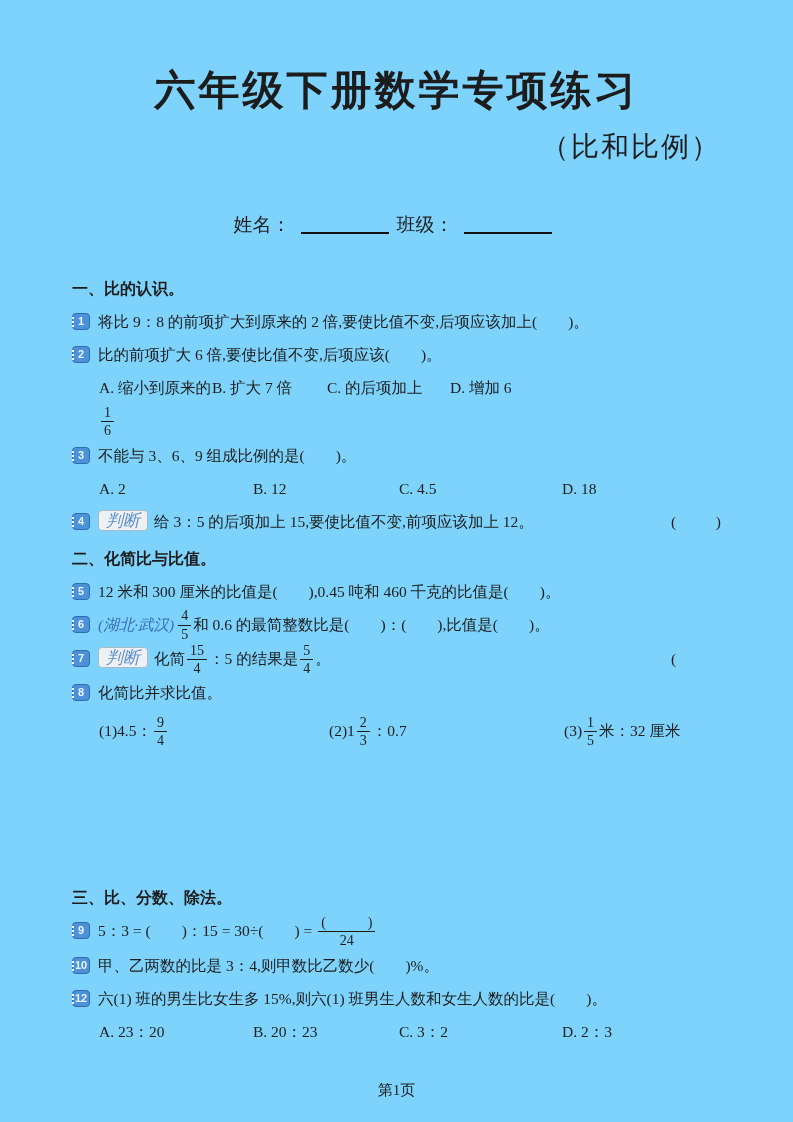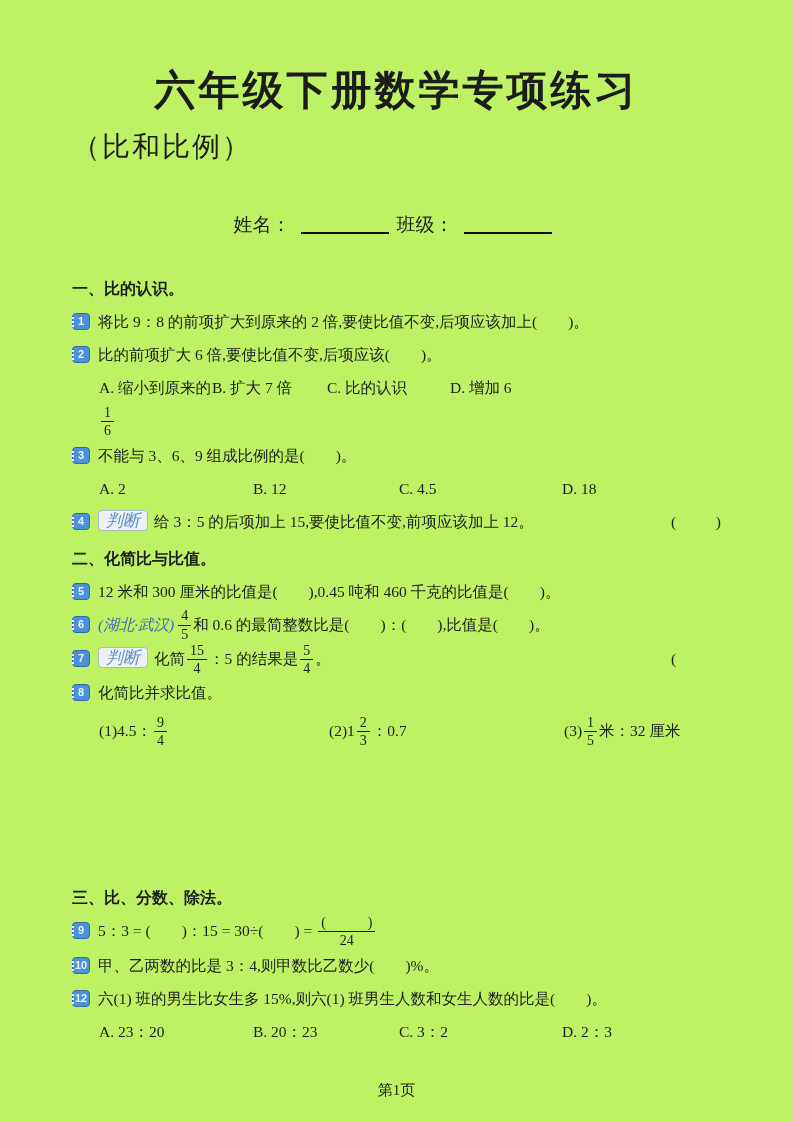--- a/index.html
+++ b/index.html
@@ -1,36 +1,36 @@
 <!DOCTYPE html>
 <html><head>
 <meta charset="utf-8">
 <style>
   html,body{margin:0;padding:0;background:#ffffff;}
   .page{
     position:relative;
     width:793px;height:1122px;
-    background:#bef264;
+    background:#7dd3fc;
     font-family:"Liberation Serif","DejaVu Serif",serif;
     color:#1c1c1c;
     overflow:hidden;
     box-sizing:border-box;
     padding:66px 72px 0 72px;
   }
   
   .title{
     text-align:center;
     font-size:41px;
     font-weight:600;
     letter-spacing:3px;
     line-height:1.2;
     margin:0;
   }
   .subtitle{
-    text-align:left;
+    text-align:right;
     font-size:28px;
     font-weight:400;
     letter-spacing:2px;
     margin:13px 0 0 0;
   }
   .name-row{
     margin-top:46px;
     text-align:center;
     font-size:19px;
     line-height:26px;
@@ -169,21 +169,21 @@
     <span class="qtext">将比 9：8 的前项扩大到原来的 2 倍,要使比值不变,后项应该加上(　　)。</span>
   </div>
 
   <div class="qrow">
     <span class="qnum">2</span>
     <span class="qtext">比的前项扩大 6 倍,要使比值不变,后项应该(　　)。</span>
   </div>
   <div class="optrow tight">
     <span class="opt1"><span>A. 缩小到原来的</span><span class="frac"><span class="fn">1</span><span class="fd">6</span></span></span>
     <span class="opt2">B. 扩大 7 倍</span>
-    <span class="opt3">C. 比的认识</span>
+    <span class="opt3">C. 的后项加上</span>
     <span class="opt4">D. 增加 6</span>
   </div>
 
   <div class="qrow">
     <span class="qnum">3</span>
     <span class="qtext">不能与 3、6、9 组成比例的是(　　)。</span>
   </div>
   <div class="optrow wide">
     <span class="opt1">A. 2</span>
     <span class="opt2">B. 12</span>

